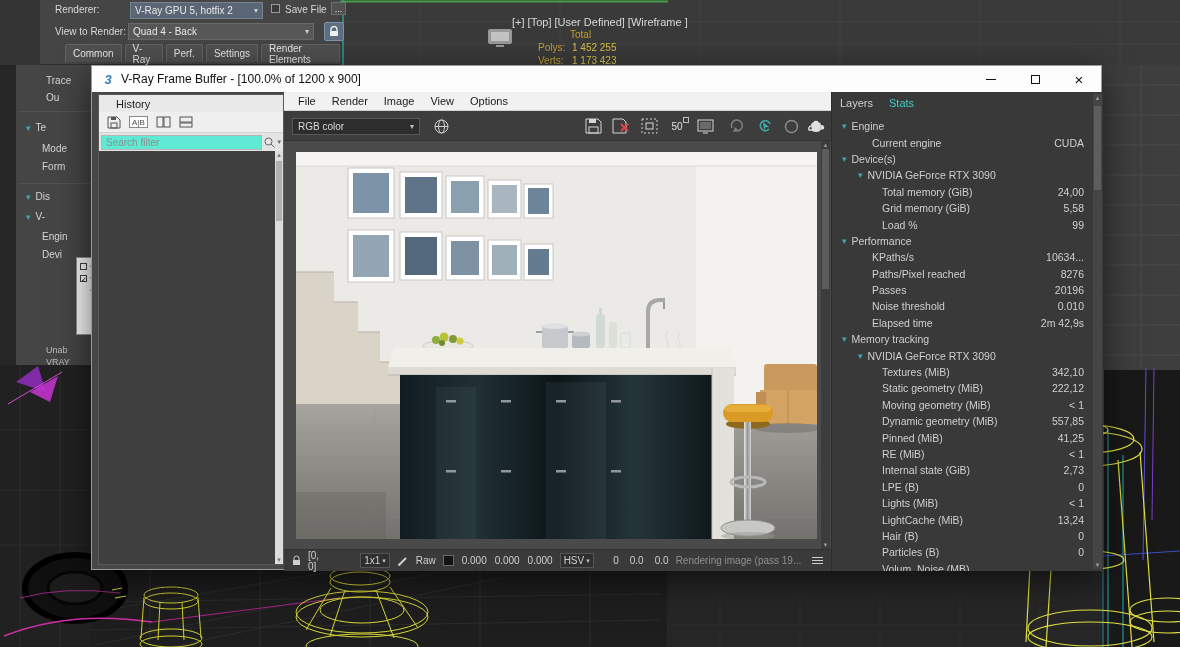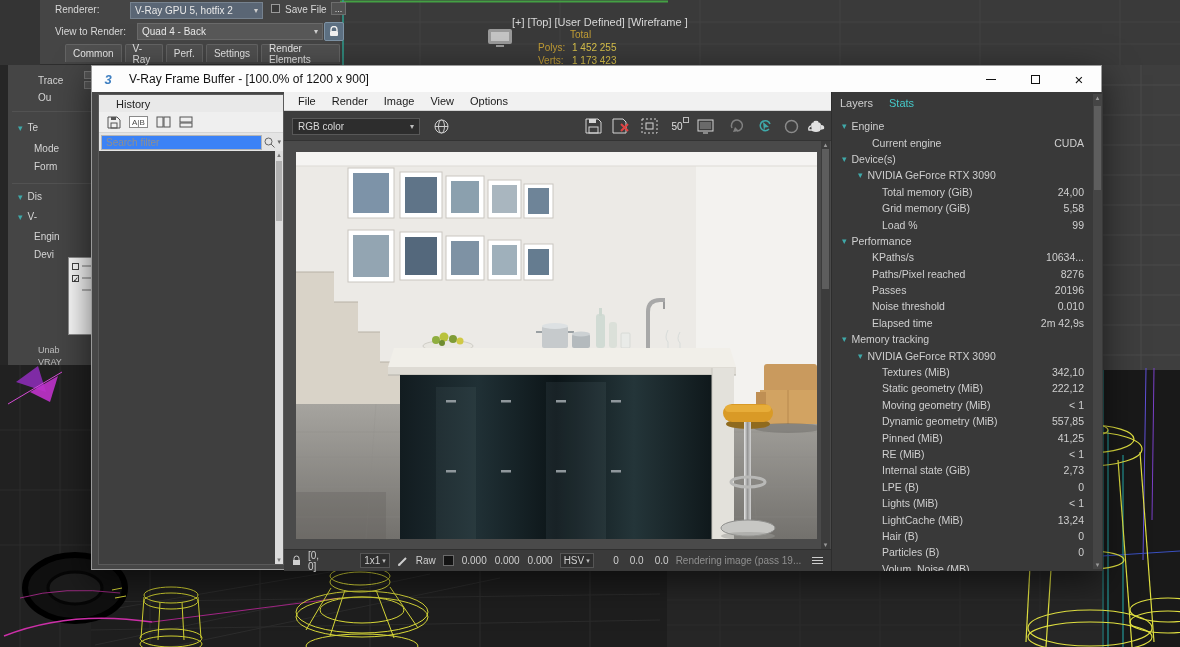--- a/index.html
+++ b/index.html
@@ -20,59 +20,59 @@
   .mini-btn { position:absolute; background:#515151; border:1px solid #6e6e6e; color:#e0e0e0; font-size:9px;
               display:flex; align-items:center; justify-content:center; }
   .chk { position:absolute; width:9px; height:9px; border:1px solid #9a9a9a; background:#3a3a3a; }
   #max-tabs { position:absolute; left:25px; top:44px; display:flex; gap:3px; }
   .max-tab { height:18px; padding:0 7px; background:#505050; border:1px solid #646464; border-bottom:none;
              border-radius:2px 2px 0 0; color:#e6e6e6; font-size:10px; display:flex; align-items:center; }
   #lock-btn { left:284px; top:22px; width:20px; height:19px; background:#5d7082; border:1px solid #7e93a5;
               border-radius:2px; display:flex; align-items:center; justify-content:center; }
 
   
-  #left-panel { left:8px; top:65px; width:91px; height:300px; background:#454545; z-index:2; overflow:hidden; }
+  #left-panel { left:16px; top:65px; width:91px; height:300px; background:#454545; z-index:2; overflow:hidden; }
   #left-panel .frag { position:absolute; font-size:10px; color:#d6d6d6; white-space:nowrap; }
   #left-panel .tiny { font-size:9px; color:#bdbdbd; }
   #left-panel .sep { position:absolute; left:4px; right:0; height:1px; background:#383838; border-bottom:1px solid #525252; }
   .spinbox { position:absolute; width:11px; height:8px; background:#565656; border:1px solid #757575; }
   #dev-list { position:absolute; left:60px; top:192px; width:30px; height:78px; background:#fafafa; border:1px solid #8f8f8f; }
   #dev-list .cb { position:absolute; width:7px; height:7px; border:1px solid #444; background:#fff; font-size:7px; line-height:7px; color:#111; text-align:center; }
   #dev-list .bar { position:absolute; height:2px; background:#b9b9b9; }
 
   
   .vp-label { position:absolute; z-index:1; white-space:nowrap; }
   #vp-header { left:512px; top:16px; font-size:11px; color:#d8d8d8; }
   .stat-y { font-size:10px; color:#c29d35; }
   .stat-yv { font-size:10px; color:#d8c14a; }
 
   
   #vfb { left:91px; top:65px; width:1011px; height:505px; background:#474747; z-index:3;
          border:1px solid #9a9a9a; box-shadow:0 10px 34px rgba(0,0,0,.6); }
   #vfb-titlebar { position:absolute; left:0; top:0; right:0; height:26px; background:#fdfdfd; display:flex; align-items:center; }
   #vfb-icon { width:18px; text-align:center; margin-left:7px; font-size:13px; font-weight:bold; color:#3e7fc1; font-style:italic; }
-  #vfb-title { font-size:12px; color:#111; margin-left:12px; }
+  #vfb-title { font-size:12px; color:#111; margin-left:4px; }
   #win-btns { margin-left:auto; display:flex; height:100%; }
   .win-btn { width:44px; display:flex; align-items:center; justify-content:center; color:#111; }
   .glyph-min { width:10px; border-bottom:1px solid #111; }
   .glyph-max { width:9px; height:9px; border:1px solid #111; }
   .glyph-close { font-size:15px; line-height:15px; }
 
   #vfb-menubar { position:absolute; left:192px; top:26px; width:547px; height:19px; background:#f1f1f1;
                  display:flex; align-items:center; padding-left:6px; border-bottom:1px solid #d2d2d2; }
   .menu-item { font-size:11px; color:#1a1a1a; padding:0 8px; }
 
   
   #vfb-history { position:absolute; left:6px; top:28px; width:186px; height:471px; background:#3f3f3f; border:1px solid #5a5a5a; display:flex; flex-direction:column; }
   #hist-header { height:17px; background:#e9e9e9; color:#222; font-size:11px; padding-left:17px; display:flex; align-items:center; }
   #hist-icons { height:21px; background:#efefef; display:flex; align-items:center; gap:8px; padding-left:8px; border-bottom:1px solid #d5d5d5; }
   #hist-icons .hicon { display:flex; align-items:center; }
   #hist-ab { font-size:8px; color:#4a4a4a; border:1px solid #8a8a8a; padding:0 2px; height:12px; line-height:11px; background:#fff; }
   #hist-search-row { height:18px; background:#e4e4e4; display:flex; align-items:center; padding:1px 2px; }
-  #hist-search { flex:1; height:15px; border:1px solid #b5b5b5; background:#3b82f6; font-size:10px; padding:0 4px; color:#333;
+  #hist-search { flex:1; height:15px; border:1px solid #b5b5b5; background:#5eead4; font-size:10px; padding:0 4px; color:#333;
                  font-family:"Liberation Sans", sans-serif; }
   #hist-search::placeholder { color:#8f8f8f; }
   #hist-list { flex:1; position:relative; background:#3f3f3f; }
   #hist-scroll { position:absolute; right:0; top:0; bottom:0; width:8px; background:#dcdcdc; }
   #hist-scroll .thumb { position:absolute; left:1px; right:1px; top:10px; height:60px; background:#b0b0b0; }
   .scroll-arrow { position:absolute; left:0; right:0; text-align:center; font-size:7px; color:#777; }
 
   
   #vfb-toolbar { position:absolute; left:192px; top:45px; width:547px; height:30px; background:#3d3d3d; border-bottom:1px solid #333; }
   #chan-select { position:absolute; left:8px; top:7px; width:128px; height:17px; background:#2d2d2d; border:1px solid #585858;
@@ -257,21 +257,21 @@
     <span class="lbl" style="left:15px; top:4px;">Renderer:</span>
     <div class="dd bluish" style="left:90px; top:2px; width:133px; height:17px;">
       <span>V-Ray GPU 5, hotfix 2</span>
       <span class="caret">▾</span>
     </div>
     <span class="chk" style="left:231px; top:4px;"></span>
     <span class="lbl" style="left:245px; top:4px;">Save File</span>
     <div class="mini-btn" style="left:291px; top:2px; width:15px; height:13px;">...</div>
 
     <span class="lbl" style="left:15px; top:26px;">View to Render:</span>
-    <div class="dd" style="left:97px; top:23px; width:186px; height:17px;">
+    <div class="dd" style="left:88px; top:23px; width:186px; height:17px;">
       <span>Quad 4 - Back</span>
       <span class="caret">▾</span>
     </div>
     <div class="abs" id="lock-btn">
       <svg width="10" height="11">
           <path d="M2,5 V3.5 A3,3 0 0 1 8,3.5 V5" fill="none" stroke="#f0f0f0" stroke-width="1.4"></path>
           <rect x="1" y="5" width="8" height="5" rx="1" fill="#f0f0f0"></rect>
         </svg>
     </div>
 

